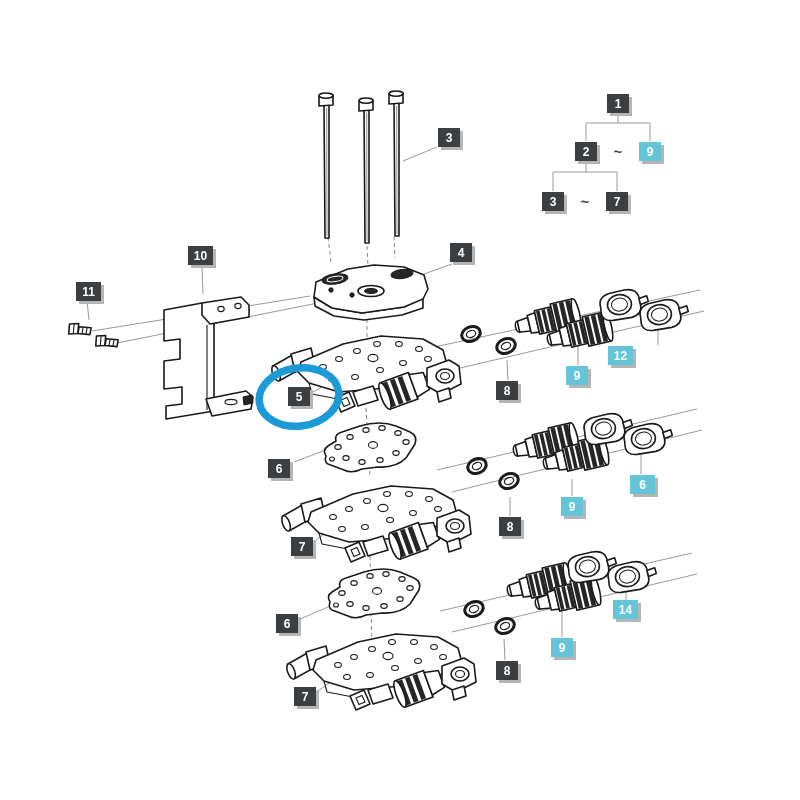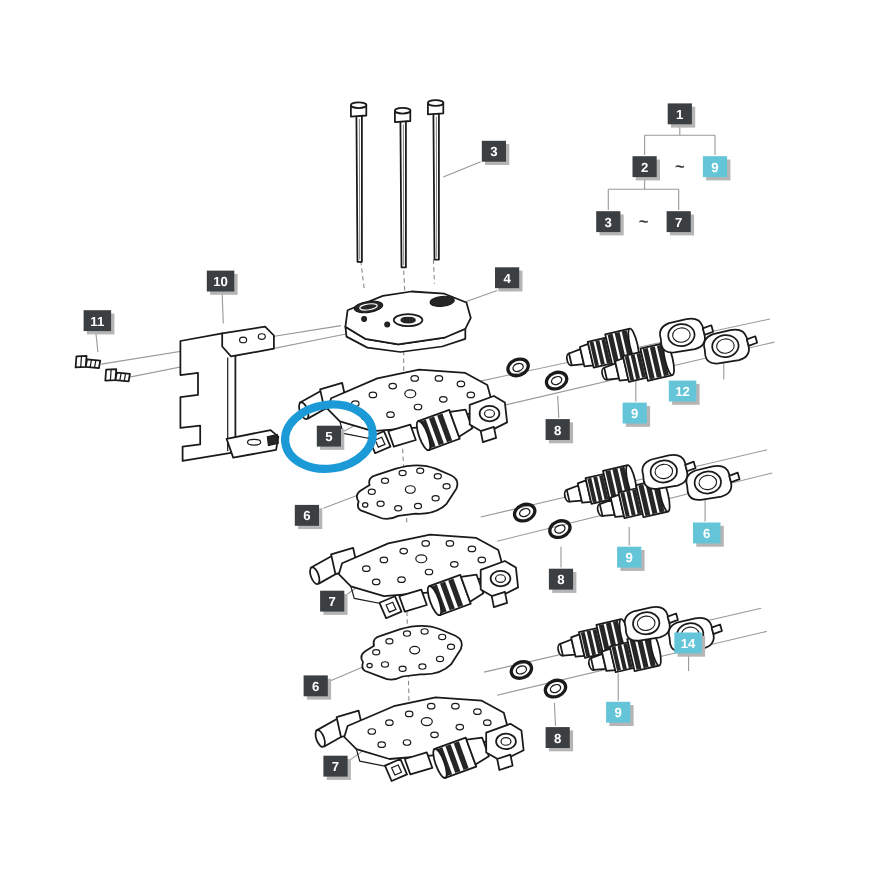--- a/index.html
+++ b/index.html
@@ -249,14 +249,14 @@
   <div class="lbl dark" style="left:268px;top:459px">6</div>
   <div class="lbl dark" style="left:291px;top:537px">7</div>
   <div class="lbl dark" style="left:499px;top:517px">8</div>
   <div class="lbl cyan" style="left:561px;top:497px">9</div>
   <div class="lbl cyan w2" style="left:630px;top:475px">6</div>
 
   <div class="lbl dark" style="left:276px;top:614px">6</div>
   <div class="lbl dark" style="left:294px;top:687px">7</div>
   <div class="lbl dark" style="left:496px;top:661px">8</div>
   <div class="lbl cyan" style="left:551px;top:638px">9</div>
-  <div class="lbl cyan w2" style="left:613px;top:575px">14</div>
+  <div class="lbl cyan w2" style="left:613px;top:600px">14</div>
 </div>
 
 </body></html>

